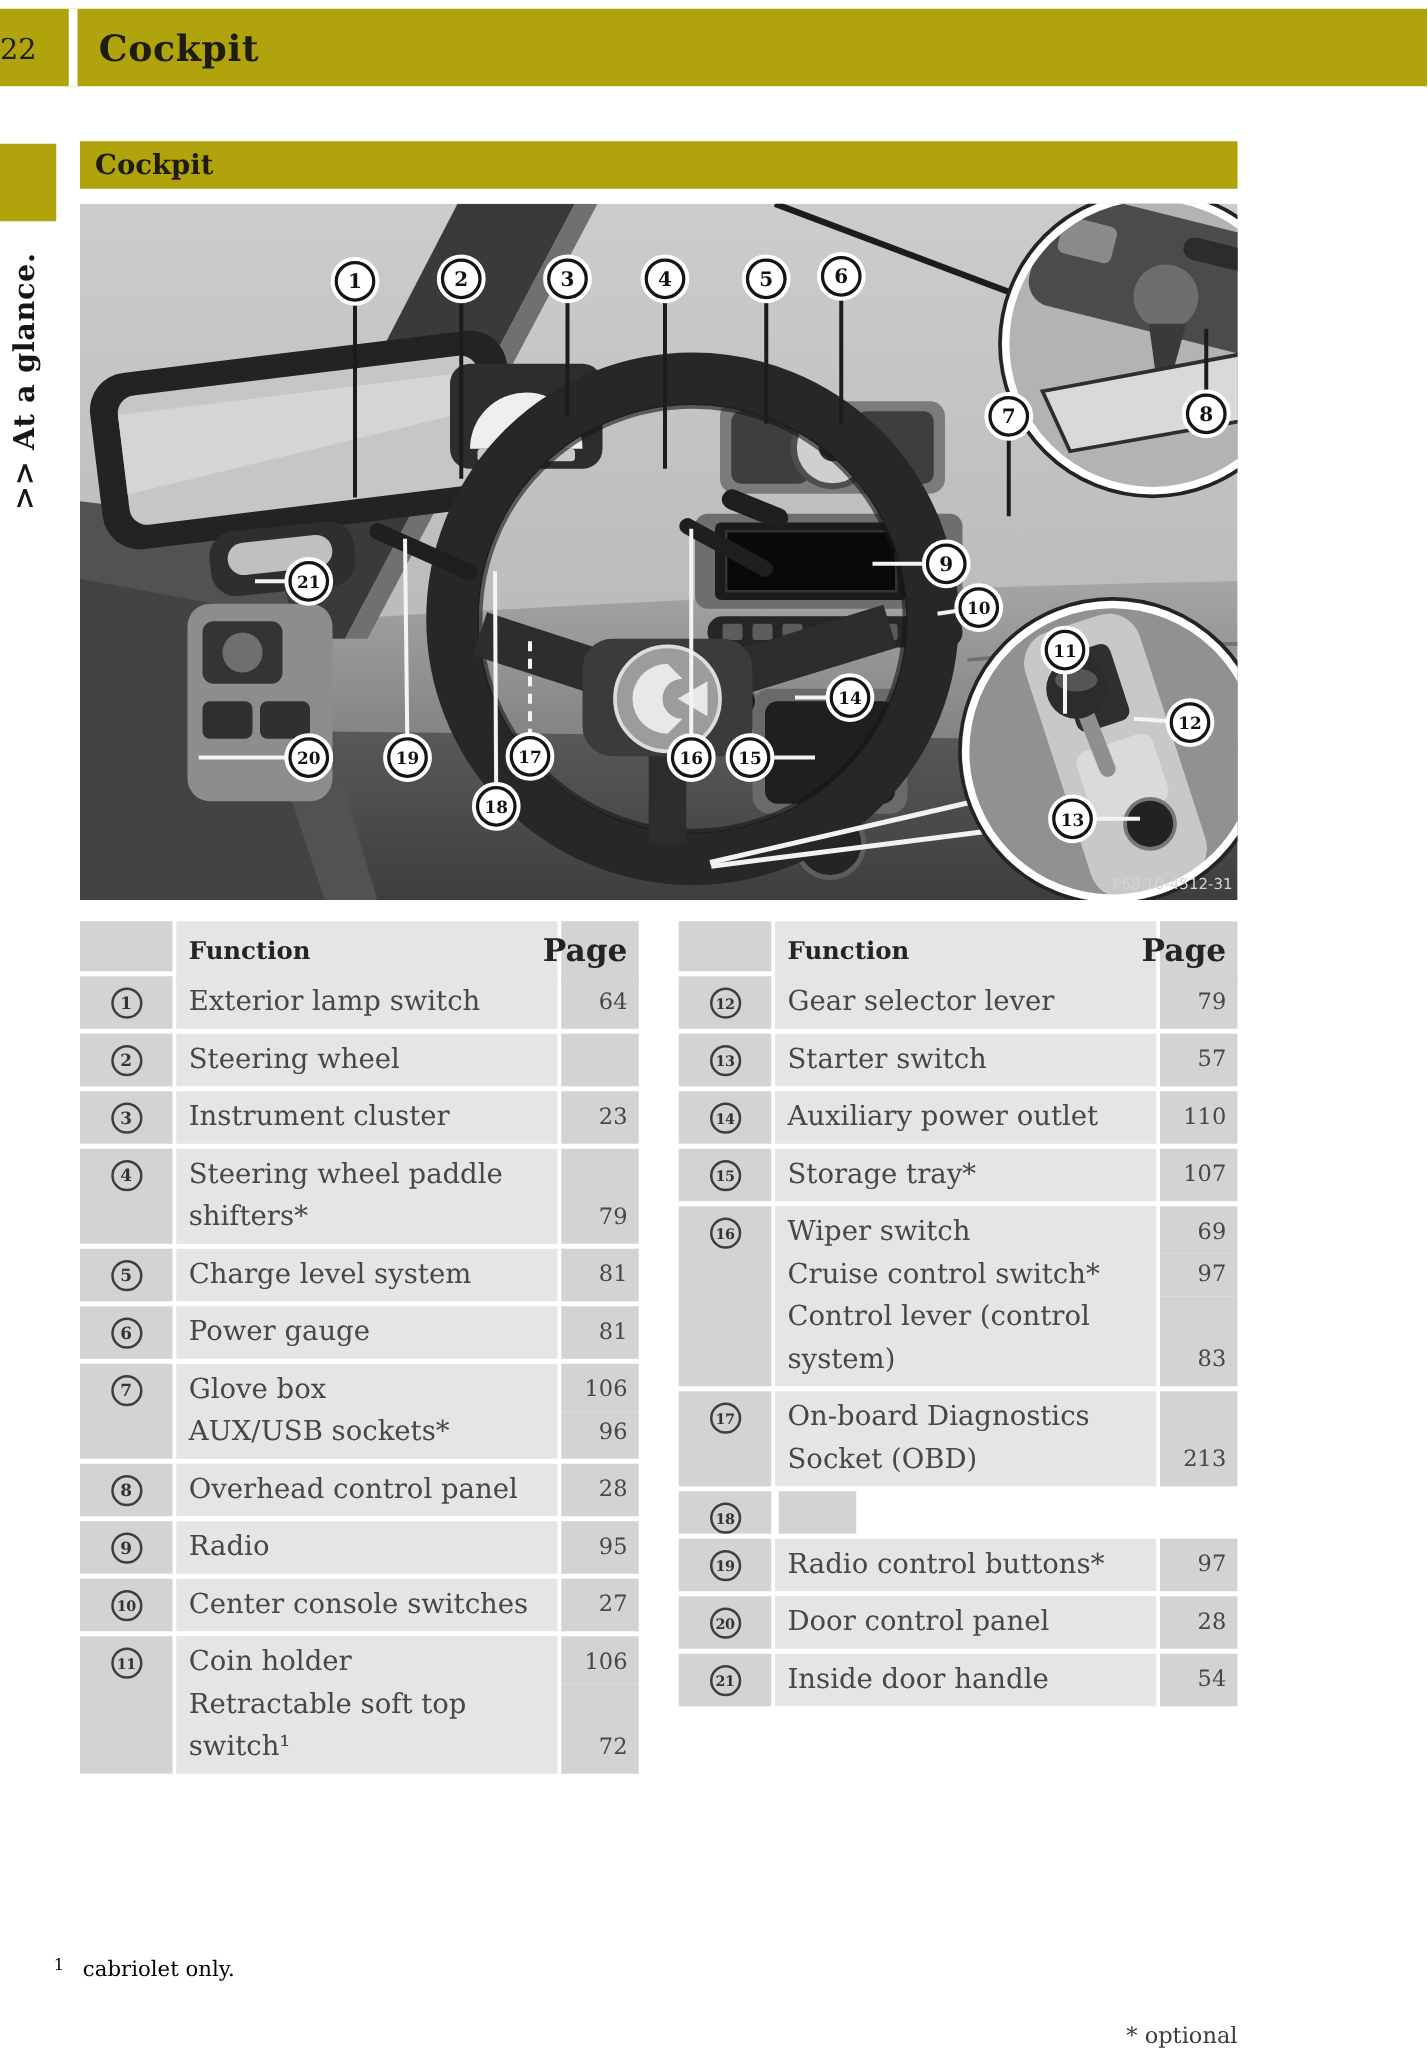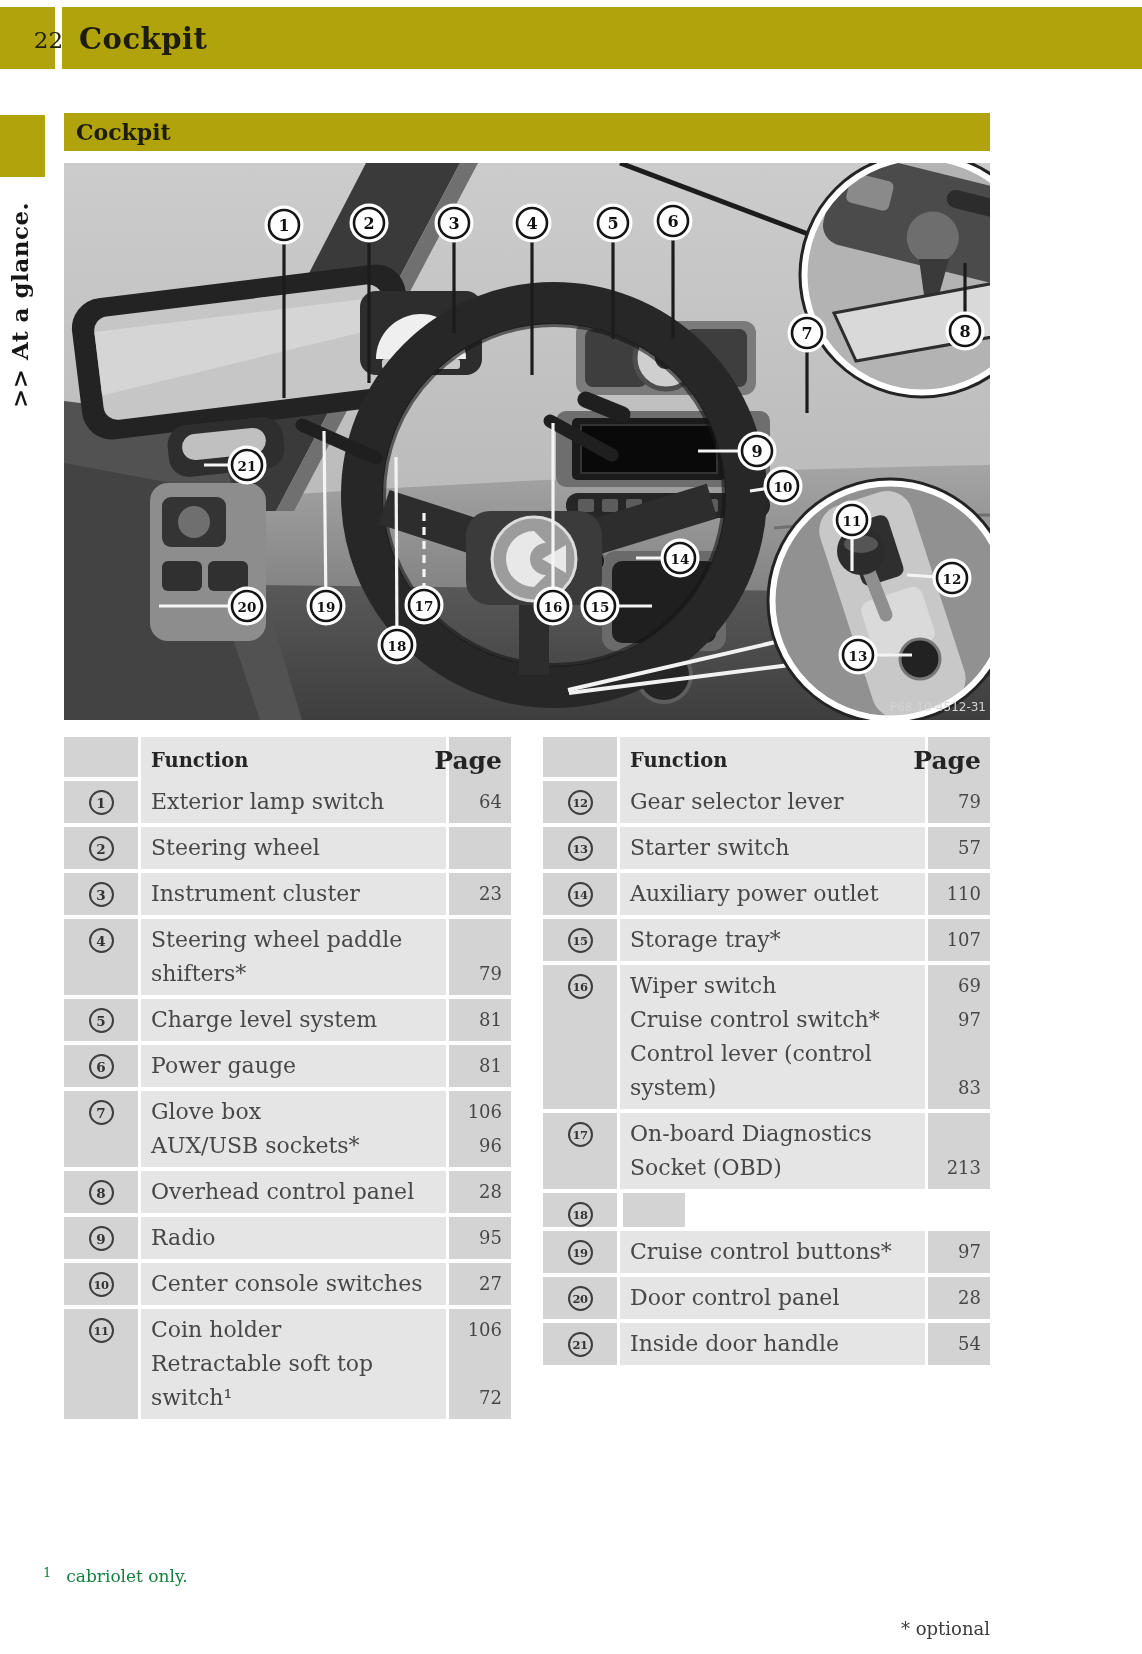--- a/index.html
+++ b/index.html
@@ -2,21 +2,21 @@
 <html><head>
 <meta charset="utf-8">
 <style>
   html,body{margin:0;padding:0;background:#fff;}
   .page{position:relative;width:1142px;height:1654px;background:#ffffff;overflow:hidden;
         font-family:"DejaVu Serif",serif;-webkit-font-smoothing:antialiased;}
   
   .topbar{position:absolute;top:7px;left:0;width:1142px;height:62px;background:#b0a30c;}
   .topbar-gap{position:absolute;top:7px;left:55px;width:7px;height:62px;background:#fff;}
   .pageno{position:absolute;top:7px;left:0;width:55px;height:62px;line-height:66px;
-          text-align:center;font-size:23px;color:#20200e;margin-left:21px;}
+          font-size:23px;color:#20200e;}
   .headtitle{position:absolute;top:7px;left:79px;height:62px;line-height:64px;
              font-size:29px;font-weight:bold;color:#1d1d0d;letter-spacing:0.5px;}
   
   .edgeblock{position:absolute;top:115px;left:0;width:45px;height:62px;background:#b0a30c;}
   .sidebar-v{position:absolute;left:6px;top:188px;height:220px;width:38px;
              writing-mode:vertical-rl;transform:rotate(180deg);
              font-size:23px;font-weight:bold;color:#161616;letter-spacing:0.5px;}
   
   .sectionbar{position:absolute;top:113px;left:64px;width:926px;height:38px;background:#b0a30c;}
   .sectionbar span{display:block;padding-left:12px;line-height:39px;font-size:22px;
@@ -41,21 +41,21 @@
   .entry:last-child .etext,.entry:last-child .epage{padding-bottom:4px;}
   .thead{height:40px;}
   .thead .cnum{padding:0;}
   .thead .etext{font-weight:bold;color:#242424;font-size:19.5px;line-height:40px;padding:0 0 0 10px;}
   .thead .epage{font-weight:bold;color:#242424;font-size:25px;align-items:center;line-height:40px;padding:0 9px;}
   .circled{width:25px;height:25px;border:2px solid #3e3e3e;border-radius:50%;display:flex;
            align-items:center;justify-content:center;font-size:13.5px;font-weight:bold;
            color:#333;box-sizing:border-box;}
   .circled.two{font-size:11.5px;letter-spacing:-0.5px;}
   
-  .footnote{position:absolute;top:1566px;left:43px;font-size:17px;color:#15803d;}
+  .footnote{position:absolute;top:1566px;left:43px;font-size:17px;color:#000000;}
   .footnote .mark{font-size:13px;vertical-align:top;position:relative;top:-1px;margin-right:15px;}
   .optional{position:absolute;top:1618px;right:152px;font-size:18px;color:#3c3c3c;}
 </style>
 </head>
 <body>
 
 <div class="page">
 
   <div class="topbar"></div>
   <div class="topbar-gap"></div>
@@ -584,21 +584,21 @@
               <div class="epage"></div>
             </div>
           </div>
         </div>
         <div class="trow">
           <div class="cnum">
             <div class="circled two">19</div>
           </div>
           <div class="cbody">
             <div class="entry">
-              <div class="etext">Cruise control buttons*</div>
+              <div class="etext">Radio control buttons*</div>
               <div class="epage">97</div>
             </div>
           </div>
         </div>
         <div class="trow">
           <div class="cnum">
             <div class="circled two">20</div>
           </div>
           <div class="cbody">
             <div class="entry">

